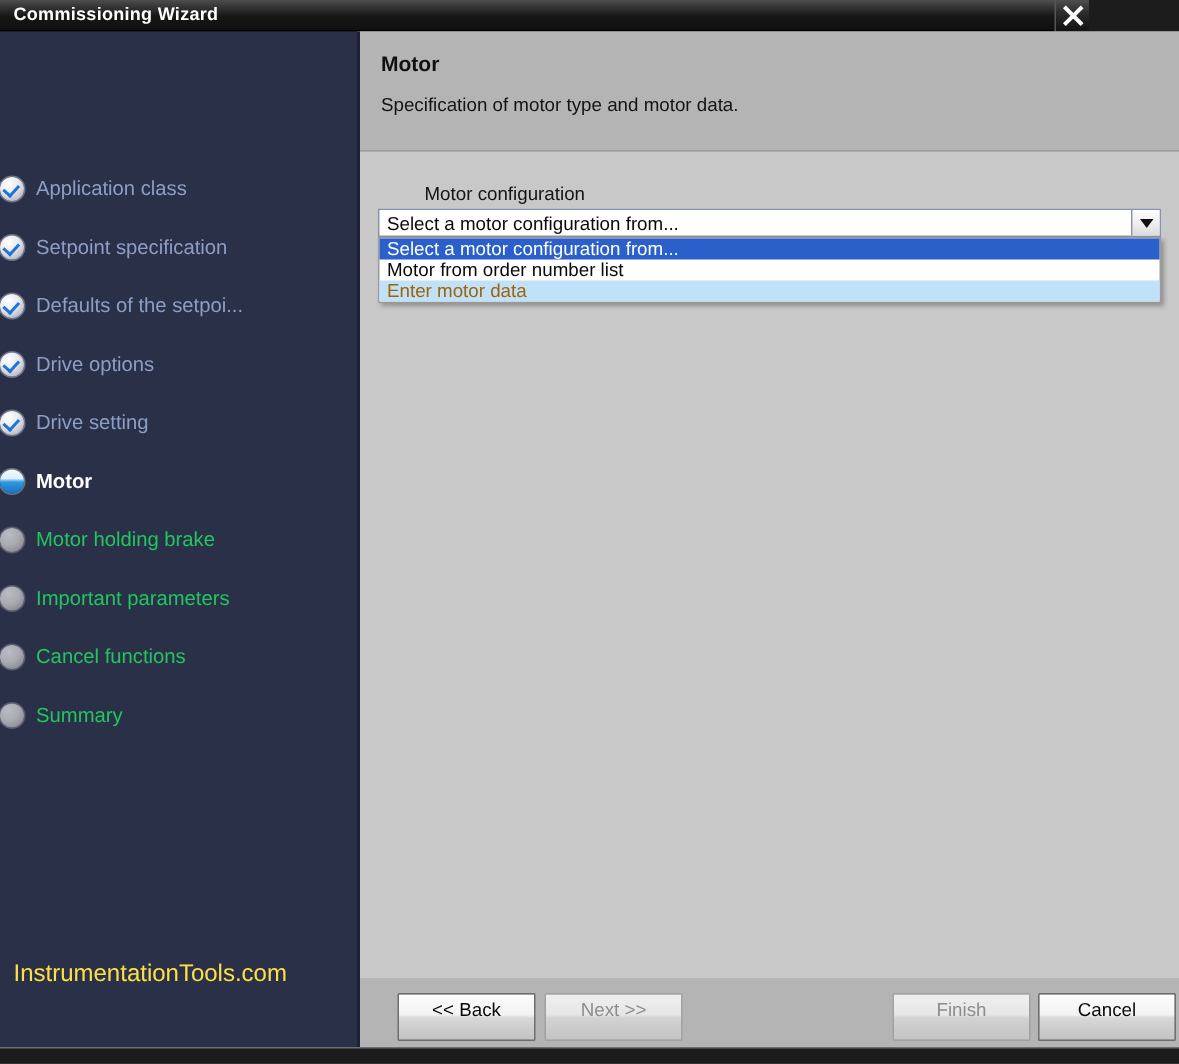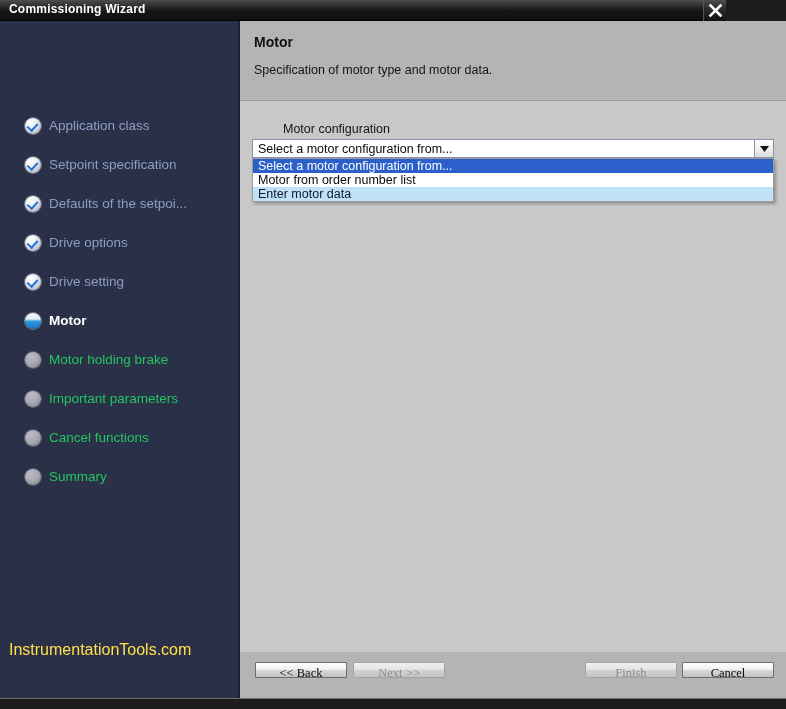--- a/index.html
+++ b/index.html
@@ -64,21 +64,20 @@
   }
   .steps {
     position: absolute;
     left: 0;
     top: 85px;
     width: 238px;
   }
   .step {
     position: relative;
     height: 39px;
-    padding-left: 25px;
     display: flex;
     align-items: center;
     box-sizing: border-box;
   }
   .step-icon {
     width: 16px;
     height: 16px;
     flex: 0 0 16px;
     border-radius: 50%;
     position: relative;
@@ -223,47 +222,48 @@
     white-space: nowrap;
     overflow: hidden;
     cursor: pointer;
   }
   .combo-option.selected {
     background: #2b5fc9;
     color: #ffffff;
   }
   .combo-option.hover {
     background: #bfe2f8;
-    color: #0f172a;
+    color: #a16207;
   }
 
   
   .footer {
     position: absolute;
     left: 0;
     bottom: 0;
     width: 546px;
     height: 46px;
     background: #b4b4b4;
   }
   .btn {
     position: absolute;
     top: 10px;
-    height: 16px;
-    font-family: Liberation Serif, serif;
+    height: 32px;
+    font-family: Liberation Sans, sans-serif;
     font-size: 12.5px;
     text-align: center;
     line-height: 20px;
     box-sizing: border-box;
     border: 1px solid #6e6e6e;
     border-radius: 1px;
     background: linear-gradient(to bottom, #fdfdfd 0%, #f2f2f2 45%, #d8d8d8 52%, #c2c2c2 100%);
     color: #0a0a0a;
     cursor: pointer;
     white-space: nowrap;
+    margin-left: 10px;
   }
   .btn.disabled {
     color: #8d8d8d;
     border-color: #a2a2a2;
     background: linear-gradient(to bottom, #efefef 0%, #e6e6e6 45%, #d2d2d2 52%, #c4c4c4 100%);
     cursor: default;
   }
   .btn-back   { left: 15px;  width: 92px; }
   .btn-next   { left: 113px; width: 92px; }
   .btn-finish { left: 345px; width: 92px; }

